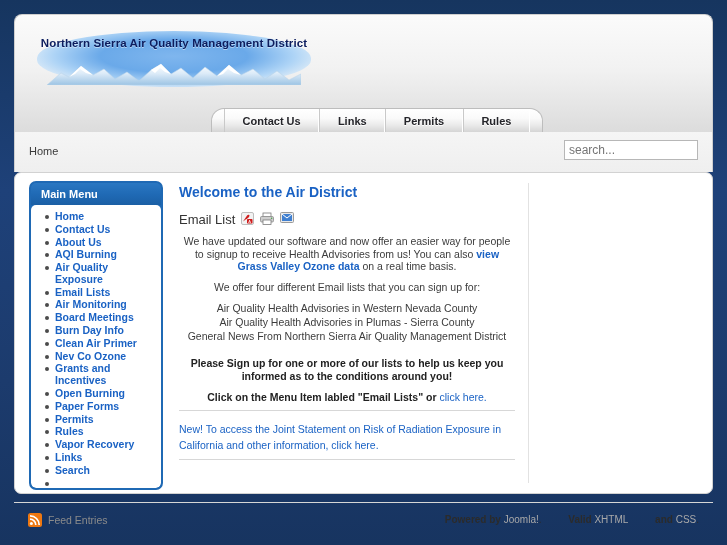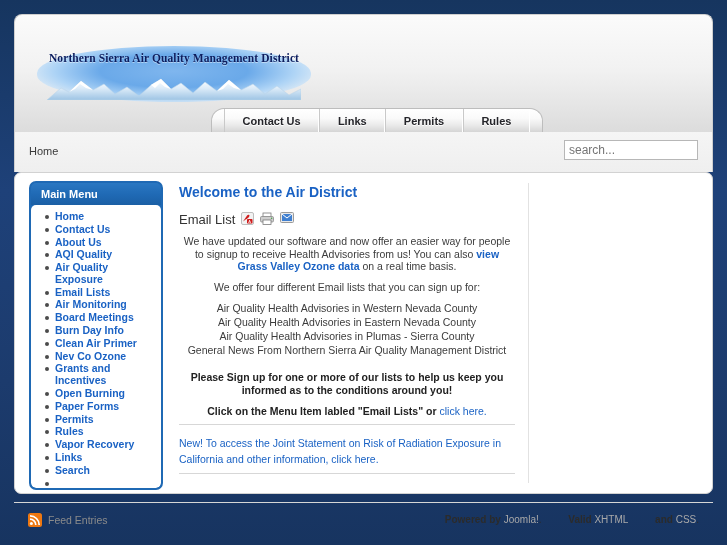--- a/index.html
+++ b/index.html
@@ -29,22 +29,22 @@
     background: linear-gradient(to bottom, #fbfbfb 0%, #f2f2f2 45%, #e6e6e6 75%, #dcdcdc 100%);
     border-radius: 8px 8px 0 0;
     border: 1px solid #cfcfcf;
     border-bottom: none;
     overflow: hidden;
   }
 
   
   #logo-wrap {
     position: absolute;
-    left: 14px; top: 29px;
-    width: 290px; height: 62px; font-family: Liberation Serif, serif;
+    left: 14px; top: 14px;
+    width: 290px; height: 62px;
   }
   #logo-glow {
     position: absolute;
     left: 8px; top: 2px;
     width: 274px; height: 56px;
     border-radius: 50% / 48%;
     background: radial-gradient(ellipse at 50% 45%, #7fb6ee 0%, #6aa9e9 38%, #aed4f6 62%, rgba(225,240,252,0.55) 80%, rgba(255,255,255,0) 94%);
   }
   #logo-title {
     position: absolute;
@@ -331,21 +331,21 @@
   <div id="content-card">
 
     <div id="sidebar">
       <div id="module-main-menu">
         <div id="module-title">Main Menu</div>
         <div id="module-body">
           <ul id="menu-list">
             <li><a>Home</a></li>
             <li><a>Contact Us</a></li>
             <li><a>About Us</a></li>
-            <li><a>AQI Quality</a></li>
+            <li><a>AQI Burning</a></li>
             <li><a>Air Quality Exposure</a></li>
             <li><a>Email Lists</a></li>
             <li><a>Air Monitoring</a></li>
             <li><a>Board Meetings</a></li>
             <li><a>Burn Day Info</a></li>
             <li><a>Clean Air Primer</a></li>
             <li><a>Nev Co Ozone</a></li>
             <li><a>Grants and Incentives</a></li>
             <li><a>Open Burning</a></li>
             <li><a>Paper Forms</a></li>
@@ -394,21 +394,20 @@
       </div>
 
       <p class="p-body">
         <span>We have updated our software and now offer an easier way for people to signup to receive Health Advisories from us! You can also </span><a class="inline-link">view Grass Valley Ozone data</a><span> on a real time basis.</span>
       </p>
 
       <p class="p-body">We offer four different Email lists that you can sign up for:</p>
 
       <div class="p-list">
         <div>Air Quality Health Advisories in Western Nevada County</div>
-        <div>Air Quality Health Advisories in Eastern Nevada County</div>
         <div>Air Quality Health Advisories in Plumas - Sierra County</div>
         <div>General News From Northern Sierra Air Quality Management District</div>
       </div>
 
       <p class="p-bold">Please Sign up for one or more of our lists to help us keep you informed as to the conditions around you!</p>
 
       <p class="p-bold tight">
         <span>Click on the Menu Item labled "Email Lists" or </span><a class="inline-link" style="font-weight:normal">click here.</a>
       </p>
 

